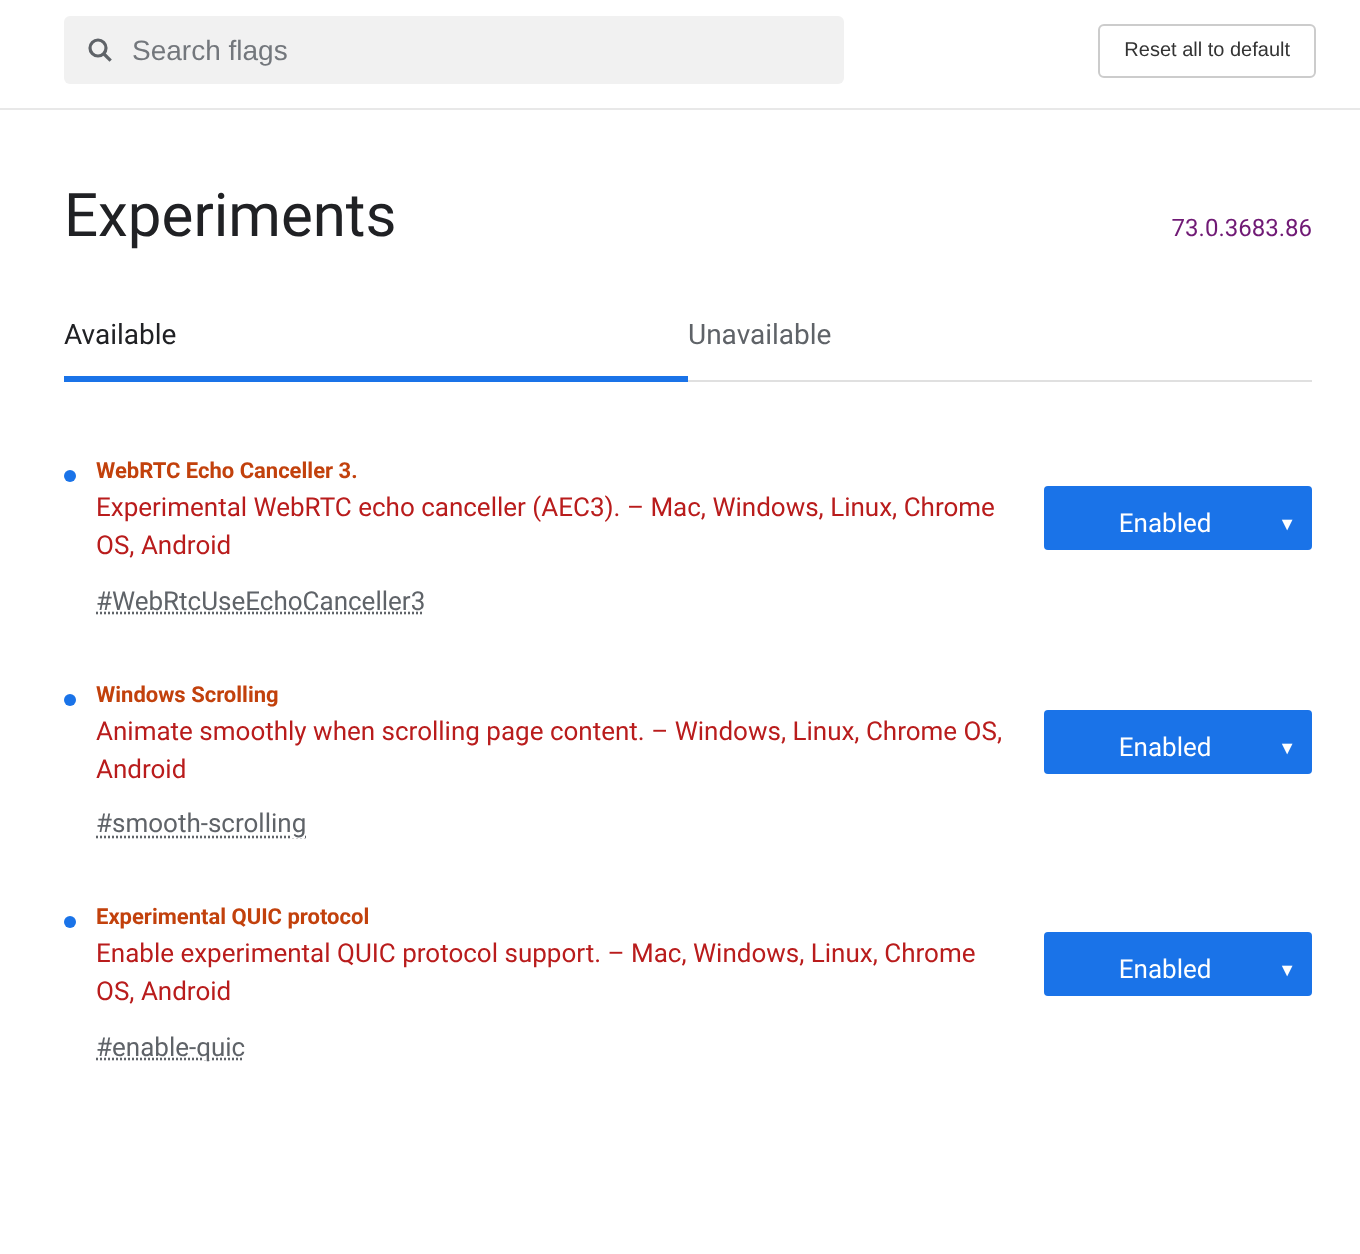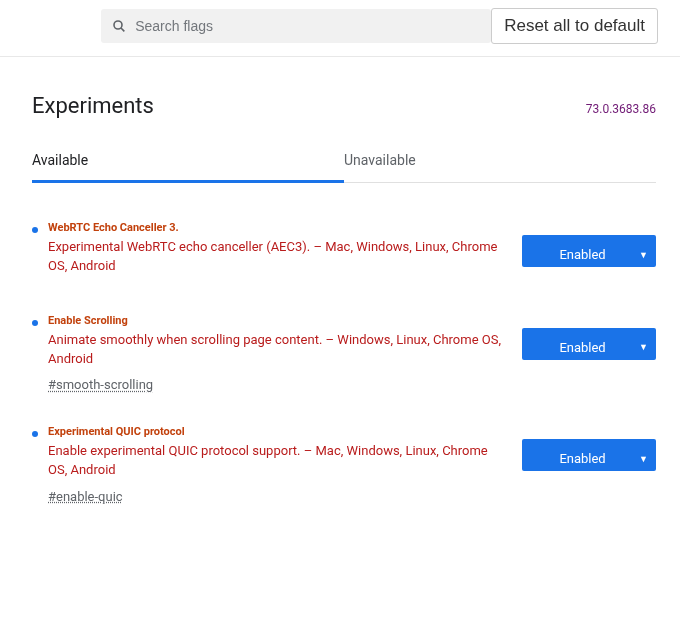--- a/index.html
+++ b/index.html
@@ -5,21 +5,21 @@
     * { box-sizing: border-box; margin: 0; padding: 0; }
     body {
       font-family: "Segoe UI", Roboto, Arial, sans-serif;
       background: #fff;
       color: #202124;
       width: 680px;
     }
     .topbar {
       display: flex;
       align-items: center;
-      justify-content: flex-end;
+      justify-content: space-between;
       padding: 8px 22px 12px 32px;
       border-bottom: 1px solid #e8e8e8;
     }
     .search-wrap {
       display: flex;
       align-items: center;
       background: #f1f1f1;
       border-radius: 3px;
       width: 390px;
       height: 34px;
@@ -32,34 +32,34 @@
       outline: none;
       font-size: 14px;
       color: #5f6368;
       width: 100%;
     }
     .search-input::placeholder { color:#73777c; }
     .reset-btn {
       background: #fff;
       border: 1px solid #ccc;
       border-radius: 3px;
-      font-size: 17px;
+      font-size: 10px;
       padding: 7px 12px;
       color: #333;
       cursor: pointer;
     }
     .content { padding: 36px 24px 20px 32px; }
     .heading-row {
       display: flex;
       justify-content: space-between;
       align-items: baseline;
       margin-bottom: 22px;
     }
     .heading-row h1 {
-      font-size: 22px;
+      font-size: 30px;
       font-weight: 400;
       color: #202124;
     }
     .version { font-size: 12px; color:#701a75; }
     .warn-block { font-size: 13px; color:#5f6368; line-height: 1.5; margin-bottom: 14px; }
     .warn-red { color:#d93025; }
     .interest { font-size: 13px; color:#5f6368; margin-bottom: 28px; }
     .interest a { color:#1a73e8; text-decoration: underline; }
     .tabs {
       display: flex;
@@ -144,33 +144,34 @@
     <div class="tab">Unavailable</div>
   </div>
 
   <div class="flags">
 
     <div class="flag">
       <div class="bullet"></div>
       <div class="flag-body">
         <div class="flag-title">WebRTC Echo Canceller 3.</div>
         <div class="flag-desc">Experimental WebRTC echo canceller (AEC3). – Mac, Windows, Linux, Chrome OS, Android</div>
+        <span class="flag-hash">#WebRtcUseEchoCanceller3</span>
       </div>
       <div class="flag-select-wrap">
         <div class="select-box">
           <span class="sel-label">Enabled</span>
           <span class="caret">▼</span>
         </div>
       </div>
     </div>
 
     <div class="flag">
       <div class="bullet"></div>
       <div class="flag-body">
-        <div class="flag-title">Enable Scrolling</div>
+        <div class="flag-title">Windows Scrolling</div>
         <div class="flag-desc">Animate smoothly when scrolling page content. – Windows, Linux, Chrome OS, Android</div>
         <span class="flag-hash">#smooth-scrolling</span>
       </div>
       <div class="flag-select-wrap">
         <div class="select-box">
           <span class="sel-label">Enabled</span>
           <span class="caret">▼</span>
         </div>
       </div>
     </div>

